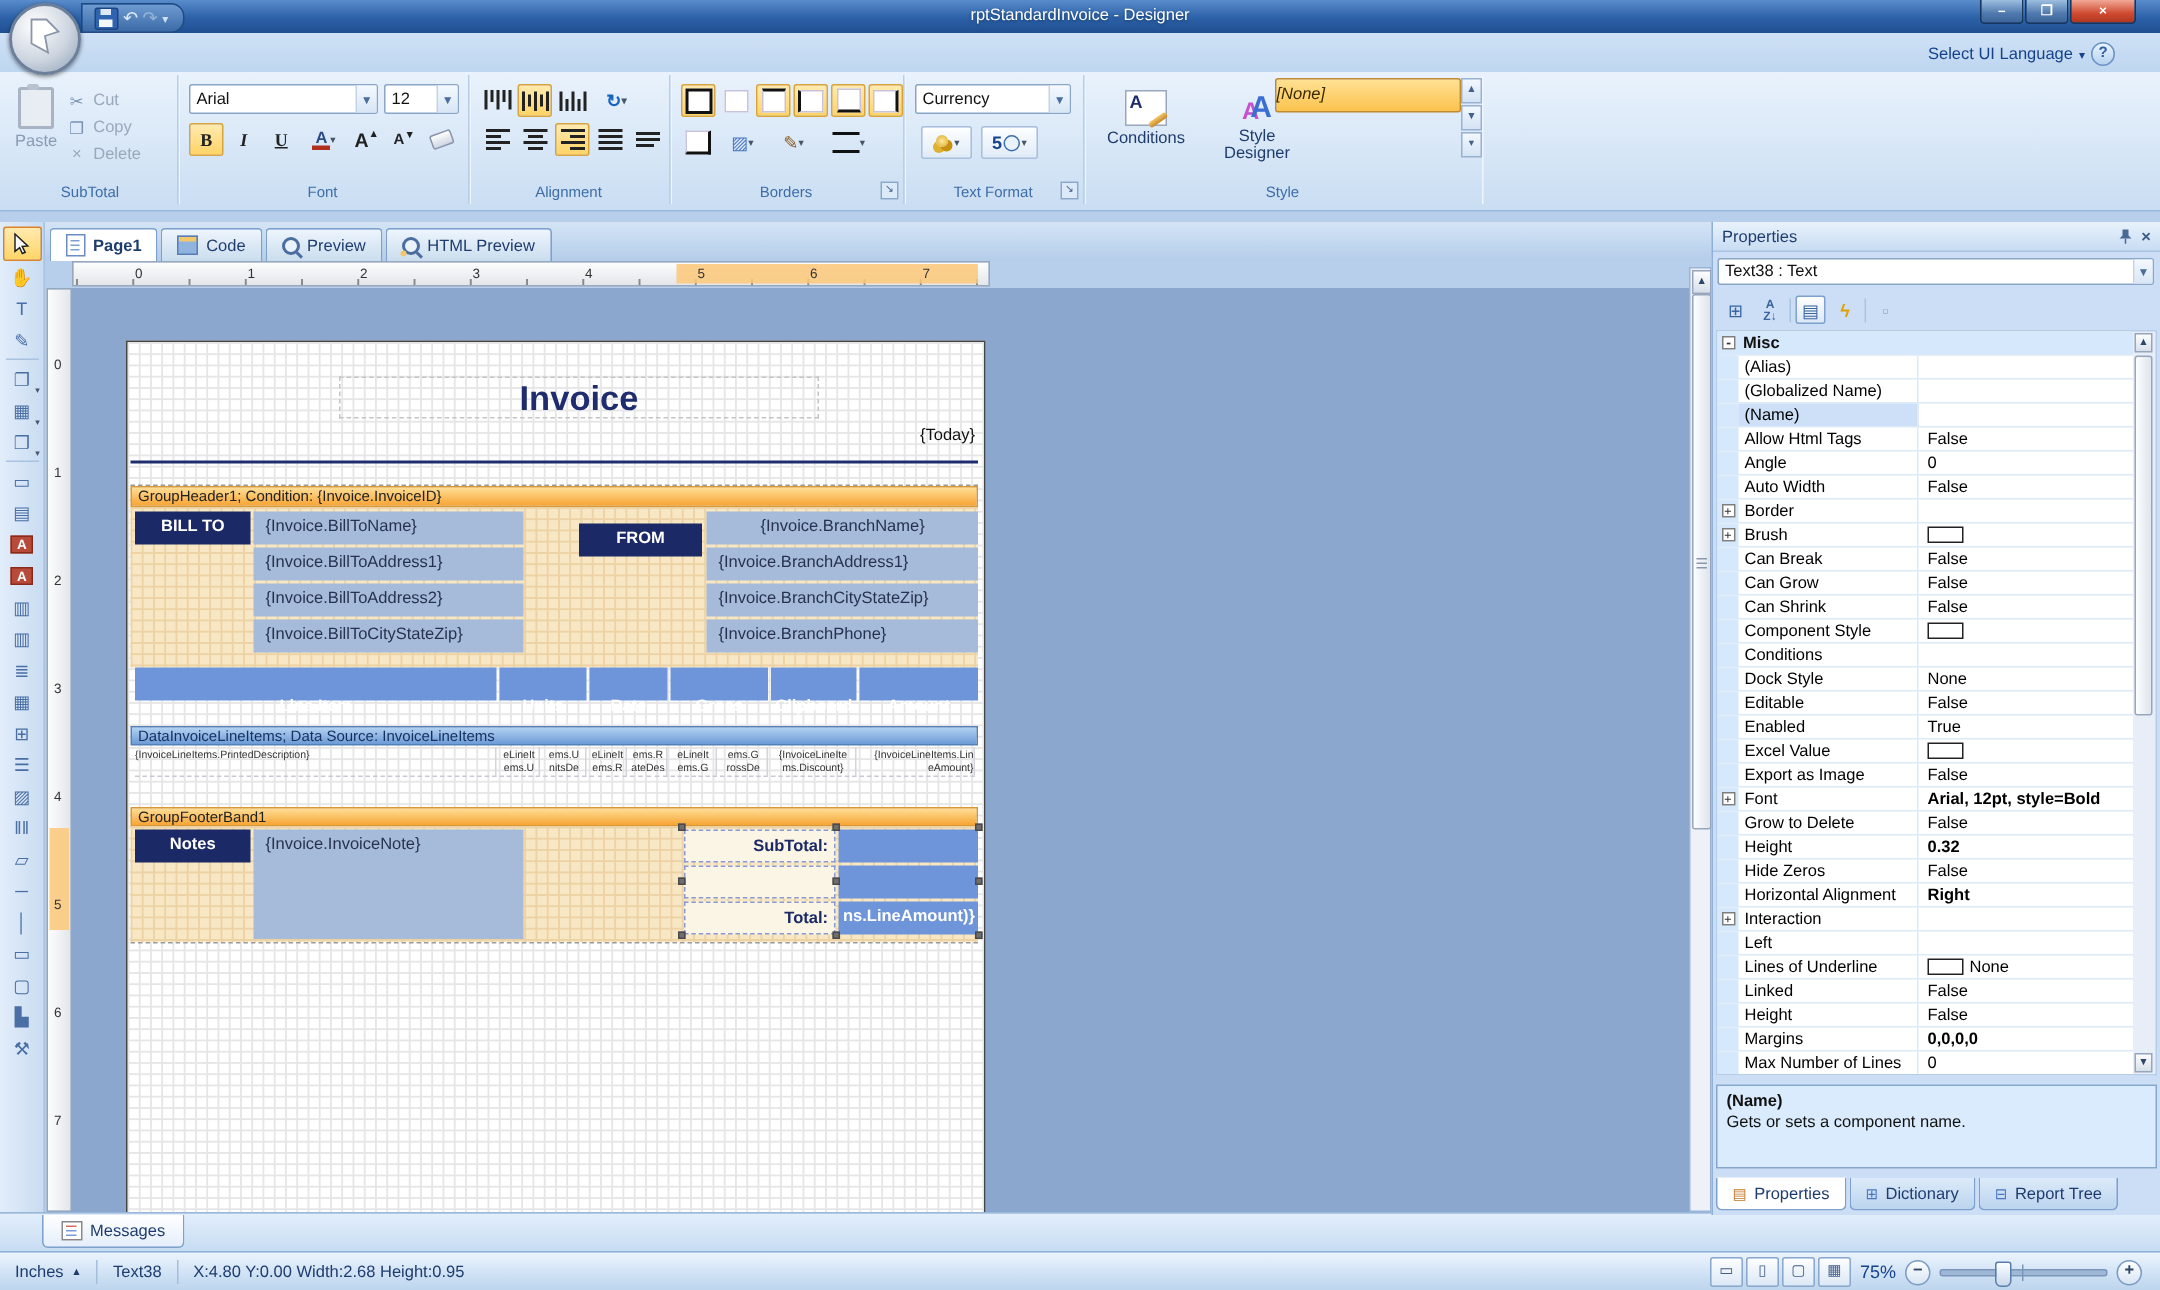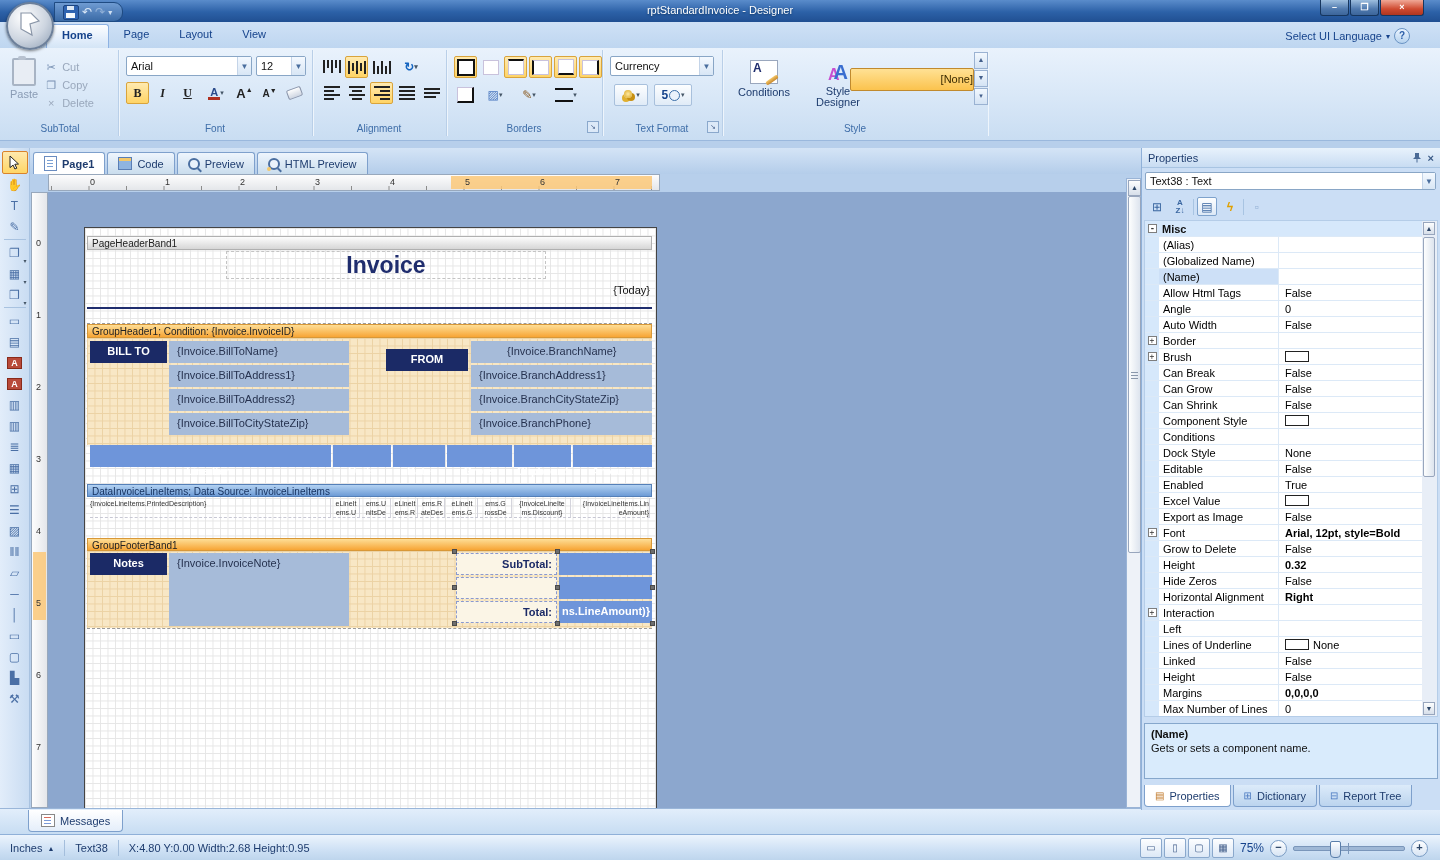--- a/index.html
+++ b/index.html
@@ -56,21 +56,21 @@
   .sq.right{border-right:2px solid #111;}
   .sq.corner{border-bottom:2px solid #111;border-right:2px solid #111;}
   .dbl{width:18px;height:10px;border-top:2px solid #111;border-bottom:2px solid #111;}
   .coins{width:8px;height:8px;border-radius:50%;background:radial-gradient(#ffe9a0,#d9a520);box-shadow:3px 3px 0 #c89010,-2px 4px 0 #e0b030;margin:2px 4px 4px 2px;}
   .clockn{font-weight:bold;color:#15428b;font-size:12px;}
   .clockc{width:9px;height:9px;border:1px solid #3a6ea8;border-radius:50%;background:#eaf2fb;}
   .cond-icon{width:24px;height:22px;background:#fff;border:1px solid #9aa7bd;position:relative;font-weight:bold;color:#1f2d6e;font-size:12px;padding-left:2px;}
   .cond-icon:after{content:"";position:absolute;right:-2px;bottom:1px;width:14px;height:4px;background:linear-gradient(#f4c86a,#c8872a);transform:rotate(-35deg);border-radius:2px;}
   .sd1{font-size:16px;font-weight:bold;color:#c84fd0;}
   .sd2{font-size:20px;font-weight:bold;color:#3a6ed0;margin-left:-6px;}
-  .gallery{position:absolute;left:128px;top:18px;width:122px;height:21px;background:linear-gradient(#ffe194,#fbc34e);border:1px solid #c08a2e;border-radius:2px;text-align:right;line-height:20px;color:#3a2a00;}
+  .gallery{position:absolute;left:128px;top:2px;width:122px;height:21px;background:linear-gradient(#ffe194,#fbc34e);border:1px solid #c08a2e;border-radius:2px;text-align:left;line-height:20px;color:#3a2a00;font-style:italic;}
   .galbtns{position:absolute;left:252px;top:2px;display:flex;flex-direction:column;gap:1px;}
   .galbtn{width:12px;height:15px;border:1px solid #9ab2d2;background:linear-gradient(#f2f8fe,#d4e3f4);font-size:7px;color:#44608c;text-align:center;line-height:14px;}
   .eraser{width:13px;height:8px;background:linear-gradient(#fdfdfd,#cfd6e2);border:1px solid #8a93a8;transform:rotate(-20deg);border-radius:2px;}
   .ucolor{display:flex;flex-direction:column;align-items:center;line-height:10px;}
   .ucolor b{font-size:11px;}
   .cbar{width:12px;height:3px;background:#b03020;}
   
   .toolbox{position:absolute;left:0;top:148px;width:30px;height:660px;background:linear-gradient(90deg,#e2edfa,#c9dcf2);border-right:1px solid #a8c2e0;display:flex;flex-direction:column;align-items:center;padding-top:3px;box-sizing:border-box;}
   .tool{width:24px;height:21px;display:flex;align-items:center;justify-content:center;color:#4a6fa5;font-size:12px;position:relative;flex:none;}
   .tool.active{background:linear-gradient(#ffe9ae,#ffd666);border:1px solid #d9832c;border-radius:2px;}
@@ -188,26 +188,20 @@
     </svg>
   </div>
   <div class="qat">
     <span class="floppy"></span>
     <span class="qicon">↶</span>
     <span class="qicon dim">↷</span>
     <span class="qmore">▾</span>
   </div>
 
   <div class="tabrow">
-    <div class="rtabs">
-      <div class="rtab active">Home</div>
-      <div class="rtab">Page</div>
-      <div class="rtab">Layout</div>
-      <div class="rtab">View</div>
-    </div>
     <div class="langsel">
       <span>Select UI Language</span>
       <span style="font-size:8px">▾</span>
       <span class="help">?</span>
     </div>
   </div>
 
   <div class="ribbon">
 
     <div class="rg" style="left:2px;width:116px;">
@@ -567,21 +561,20 @@
         <div class="vnum" style="top: 261px;">3</div>
         <div class="vnum" style="top: 333px;">4</div>
         <div class="vnum" style="top: 405px;">5</div>
         <div class="vnum" style="top: 477px;">6</div>
         <div class="vnum" style="top: 549px;">7</div>
       </div>
   </div>
 
   <div class="canvas">
     <div class="page" id="page">
-      <div class="bandbar gray" style="top:8px;">PageHeaderBand1</div>
       <div class="rtitle">Invoice</div>
       <div class="rtoday">{Today}</div>
       <div class="navyline"></div>
       <div class="dashline" style="top:95px;"></div>
       <div class="bandbar orange" style="top:96px;">GroupHeader1; Condition: {Invoice.InvoiceID}</div>
       <div class="tan" style="top:110px;height:107px;"></div>
       <div class="navybox" style="left:5px;top:113px;width:77px;">BILL TO</div>
       <div class="navybox" style="left:301px;top:121px;width:82px;">FROM</div>
       <div class="bandbar blue" style="top:256px;height:13px;">DataInvoiceLineItems; Data Source: InvoiceLineItems</div>
       <div class="bandbar orange" style="top:310px;height:13px;">GroupFooterBand1</div>

